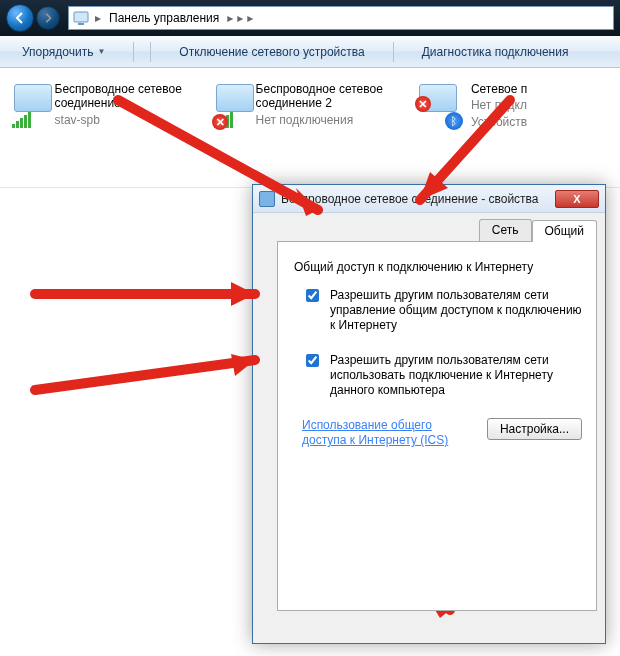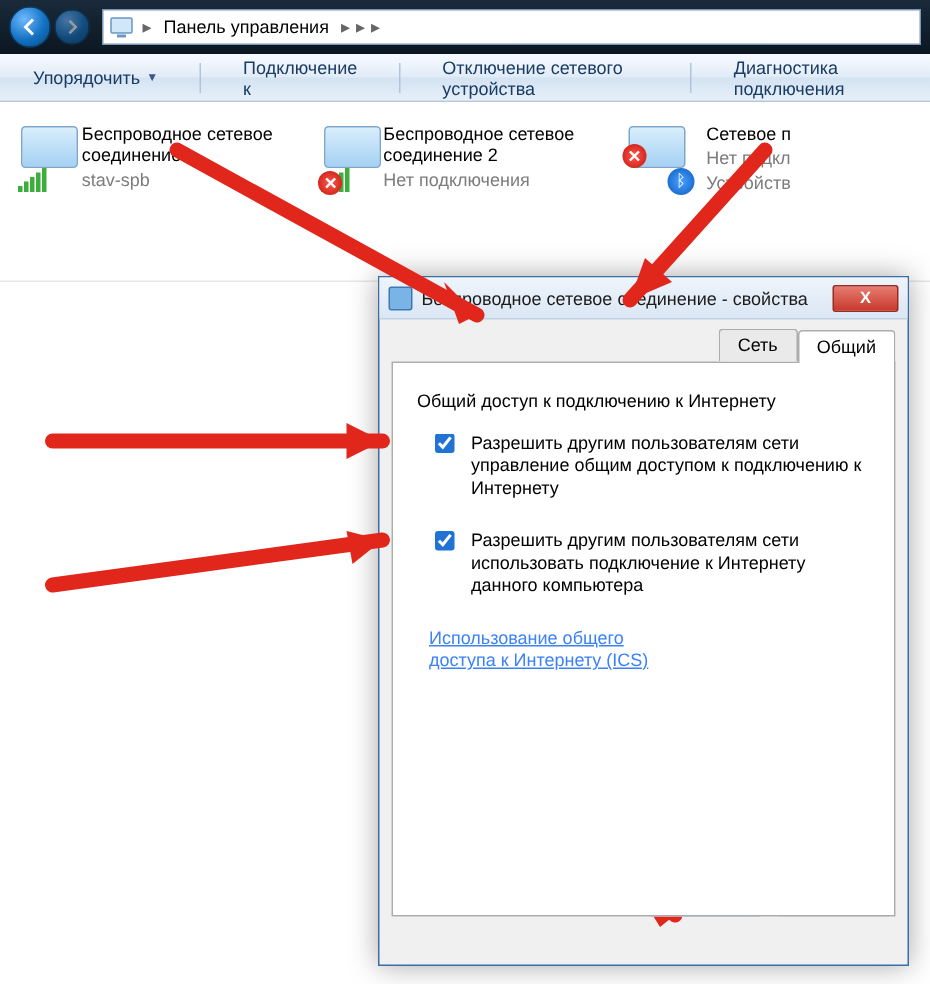--- a/index.html
+++ b/index.html
@@ -168,21 +168,21 @@
     padding: 3px 12px; border:1px solid #acacac; border-bottom:none;
     background:#f0f0f0; border-radius: 3px 3px 0 0; font-size:12px;
   }
   .tab.inactive { background:#eaeaea; }
   .tab.active { background:#fff; position:relative; top:1px; }
   .tab-panel {
     border: 1px solid #acacac;
     background:#fff;
     height: 370px;
     padding: 14px 14px 10px 14px;
-    position: relative; z-index:1;
+    position: relative; z-index:1;margin-left:16px;
   }
   .group-title { margin: 4px 0 14px 2px; }
   .chk-row {
     display:flex; align-items:flex-start; gap:8px;
     margin: 0 0 20px 10px;
   }
   .chk { width:13px; height:13px; margin-top:1px; accent-color:#2073d4; }
   .chk-label { line-height:1.25; }
   .link-row {
     display:flex; align-items:flex-start; justify-content:space-between;
@@ -239,23 +239,20 @@
     <span class="bc-sep">▸</span>
   </div>
 </div>
 
 <div class="toolbar">
   <div class="tb-item">
     <span>Упорядочить</span>
     <span class="arr">▼</span>
   </div>
   <div class="tb-sep"></div>
-  <div class="tb-item">
-    <span>Подключение к</span>
-  </div>
   <div class="tb-sep"></div>
   <div class="tb-item">
     <span>Отключение сетевого устройства</span>
   </div>
   <div class="tb-sep"></div>
   <div class="tb-item">
     <span>Диагностика подключения</span>
   </div>
 </div>
 
@@ -334,20 +331,21 @@
         <div class="chk-label">Разрешить другим пользователям сети управление общим доступом к подключению к Интернету</div>
       </div>
 
       <div class="chk-row">
         <input type="checkbox" class="chk" checked="" style="">
         <div class="chk-label">Разрешить другим пользователям сети использовать подключение к Интернету данного компьютера</div>
       </div>
 
       <div class="link-row">
         <a class="link" href="#">Использование общего доступа к Интернету (ICS)</a>
+        <div class="btn">Настройка...</div>
       </div>
 
     </div>
 
     <div class="dlg-buttons">
       <div class="btn focus">ОК</div>
       <div class="btn">Отмена</div>
     </div>
   </div>
 </div>

